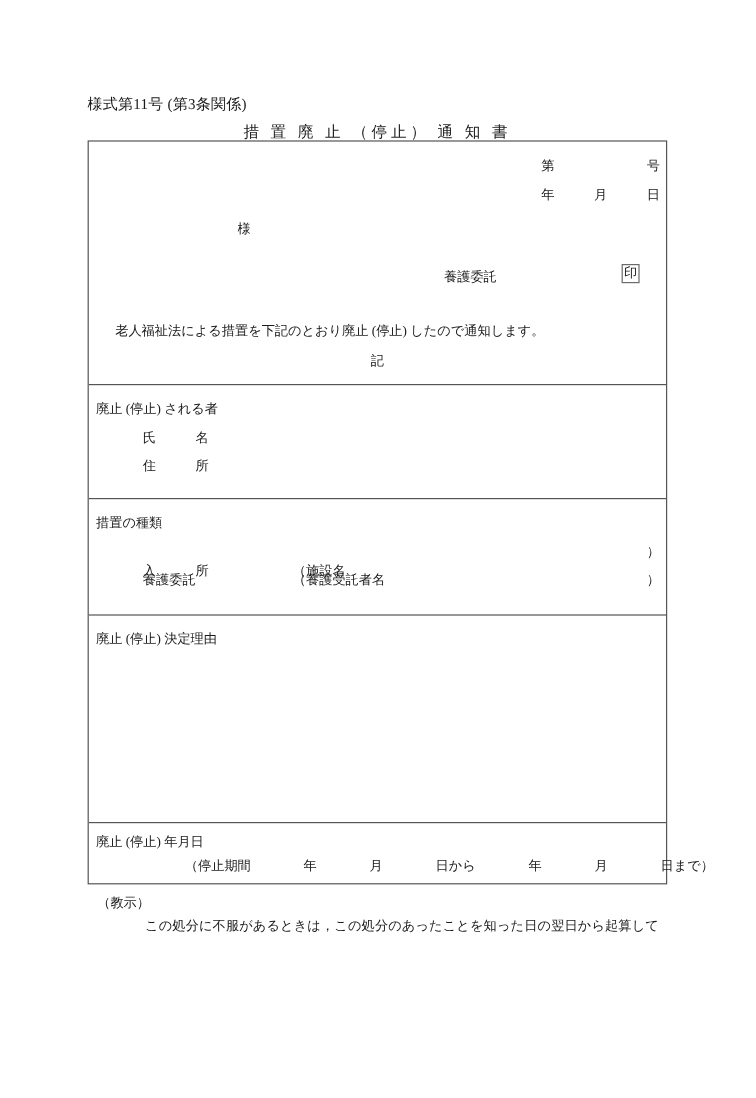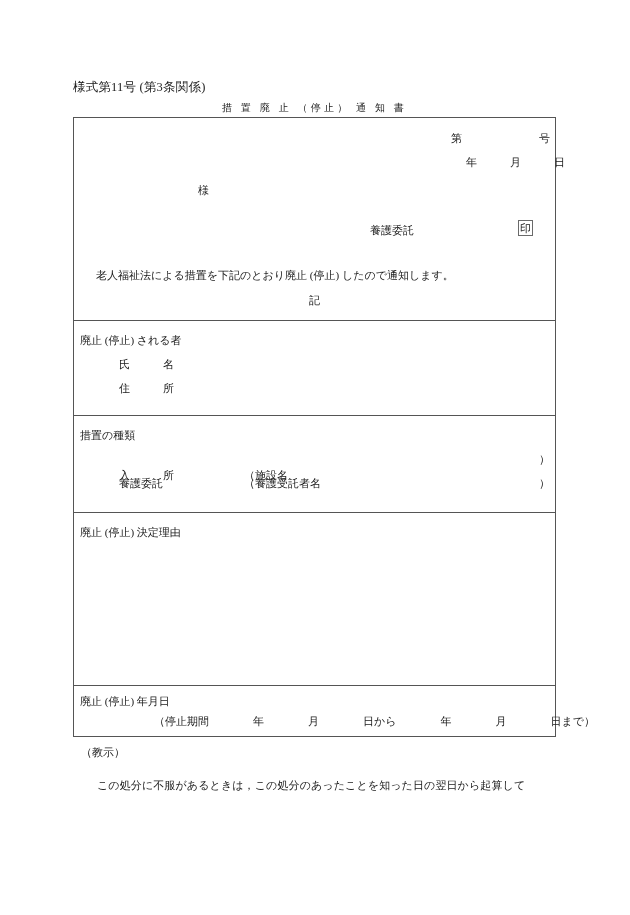--- a/index.html
+++ b/index.html
@@ -34,21 +34,21 @@
     white-space: nowrap;
   }
 
   
   .doc-title {
     position: absolute;
     left: 73px;
     top: 101px;
     width: 483px;
     text-align: center;
-    font-size: 10px;
+    font-size: 13px;
     letter-spacing: 3.2px;
     white-space: nowrap;
   }
 
   
   .frame {
     position: absolute;
     left: 73px;
     top: 117px;
     width: 483px;
@@ -65,21 +65,21 @@
   .r-head   { height: 203px; }
   .r-person { height: 95px; }
   .r-kind   { height: 97px; }
   .r-reason { height: 173px; }
   .r-date   { height: 50px; }
 
   .abs { position: absolute; white-space: nowrap; font-size: 11px; }
 
   
   .no-line   { left: 377px; top: 13px; }
-  .date-line { left: 392px; top: 37px; }
+  .date-line { left: 377px; top: 37px; }
   .sama      { left: 124px; top: 65px; }
   .issuer    { left: 296px; top: 105px; }
   .seal-box  {
     position: absolute;
     left: 444px;
     top: 102px;
     width: 15px;
     height: 16px;
     border: 1px solid #6a6a6a;
     box-sizing: border-box;
@@ -116,23 +116,23 @@
     left: 73px;
     top: 745px;
     width: 500px;
     font-size: 11px;
   }
   .notice-label {
     margin-left: 8px;
     white-space: nowrap;
   }
   .notice-body {
-    margin-top: 17px;
+    margin-top: 4px;
     line-height: 1.55;
-    text-align: left;
+    text-align: center;
     letter-spacing: 0.1px;
   }
   .notice-body .indent { padding-left: 24px; }
 </style>
 </head>
 <body>
 
 <div class="page">
 
   <div class="form-no">様式第11号 (第3条関係)</div>

